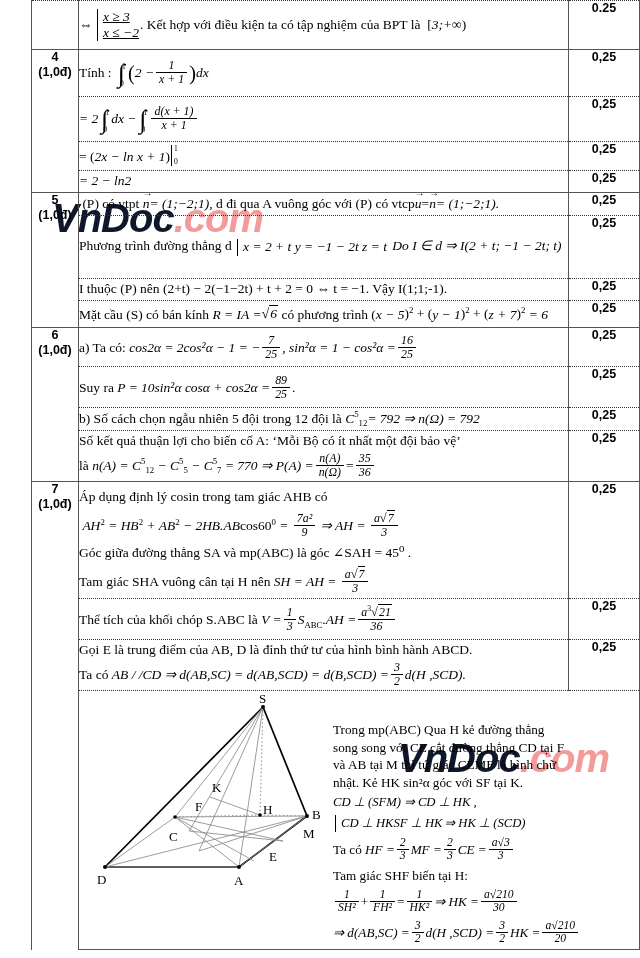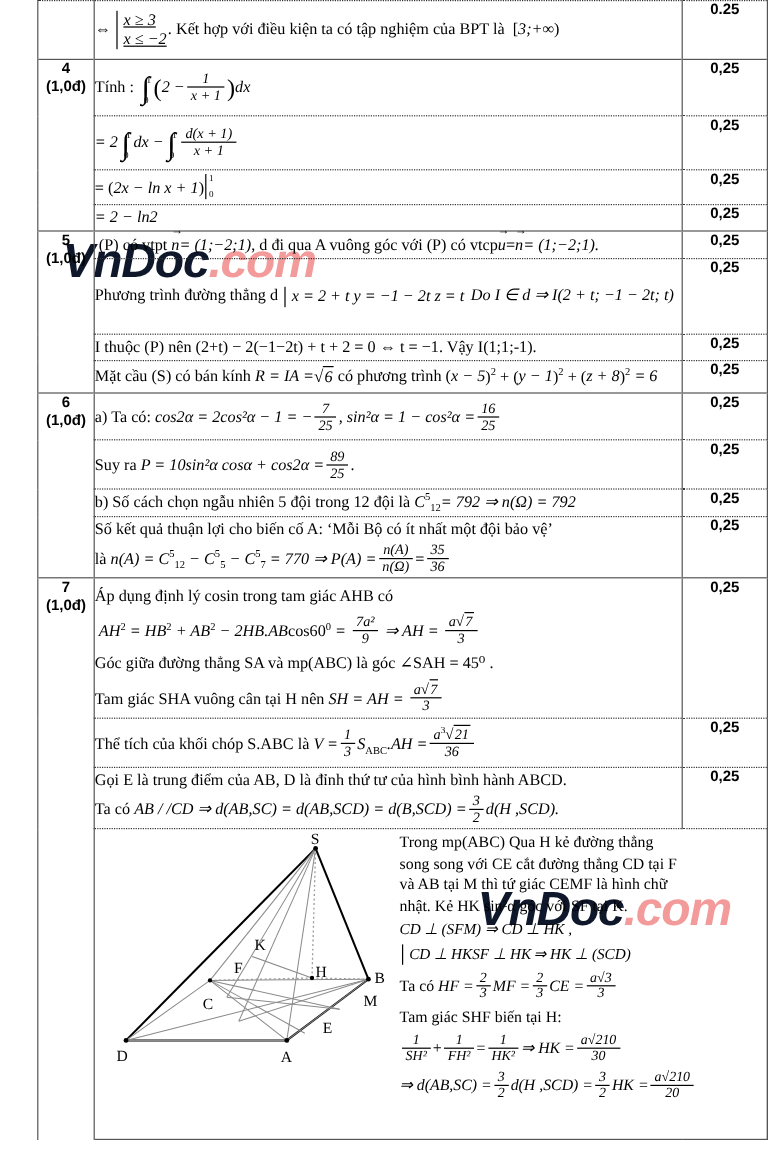--- a/index.html
+++ b/index.html
@@ -113,21 +113,21 @@
   }
   .evalbar .hi{position:absolute;top:-0.22em;left:2px;font-size:0.56em;font-style:normal;}
   .evalbar .lo{position:absolute;bottom:-0.1em;left:2px;font-size:0.56em;font-style:normal;}
   .ln1{display:block;margin:2px 0;}
   .ln2{display:block;margin:6px 0 2px 0;}
 
   
   .figwrap{display:flex;align-items:flex-start;}
   .figbox{width:246px;flex:0 0 246px;position:relative;height:258px;}
   .figtext{
-    flex:1;padding:2px 2px 2px 8px;font-size:13.2px;line-height:1.34;
+    flex:1;padding:2px 2px 2px 8px;font-size:13.2px;line-height:1.34;margin-top:28px;
   }
   svg.fig{display:block;}
   svg.fig text{font-family:"Liberation Serif",serif;font-size:13px;fill:#000;}
 </style>
 </head>
 <body>
 
 <div class="page">
 
   <div class="wm wm1">
@@ -215,21 +215,21 @@
     <tr class="dottop">
       <td class="body" style="height:21px;vertical-align:middle">I thuộc (P) nên (2+t) − 2(−1−2t) + t + 2 = 0 ⇔ t = −1. Vậy I(1;1;-1).</td>
       <td class="score">0,25</td>
     </tr>
 
     <tr class="dottop">
       <td class="body" style="height:26px;vertical-align:middle">
         <span>Mặt cầu (S) có bán kính</span>
         <span class="m">R = IA =</span><span class="sq"><span class="rad">√</span><span class="bar m">6</span></span>
         <span>có phương trình</span>
-        <span class="up">(</span><span class="m">x − 5</span><span class="up">)<sup class="e">2</sup> + (</span><span class="m">y − 1</span><span class="up">)<sup class="e">2</sup> + (</span><span class="m">z + 8</span><span class="up">)<sup class="e">2</sup></span> <span class="m">= 6</span>
+        <span class="up">(</span><span class="m">x − 5</span><span class="up">)<sup class="e">2</sup> + (</span><span class="m">y − 1</span><span class="up">)<sup class="e">2</sup> + (</span><span class="m">z + 7</span><span class="up">)<sup class="e">2</sup></span> <span class="m">= 6</span>
       </td>
       <td class="score">0,25</td>
     </tr>
 
     <tr class="solidtop">
       <td class="num" rowspan="4">
         <span class="nq">6</span>
         <span class="np">(1,0đ)</span>
       </td>
       <td class="body" style="height:38px;vertical-align:middle">

